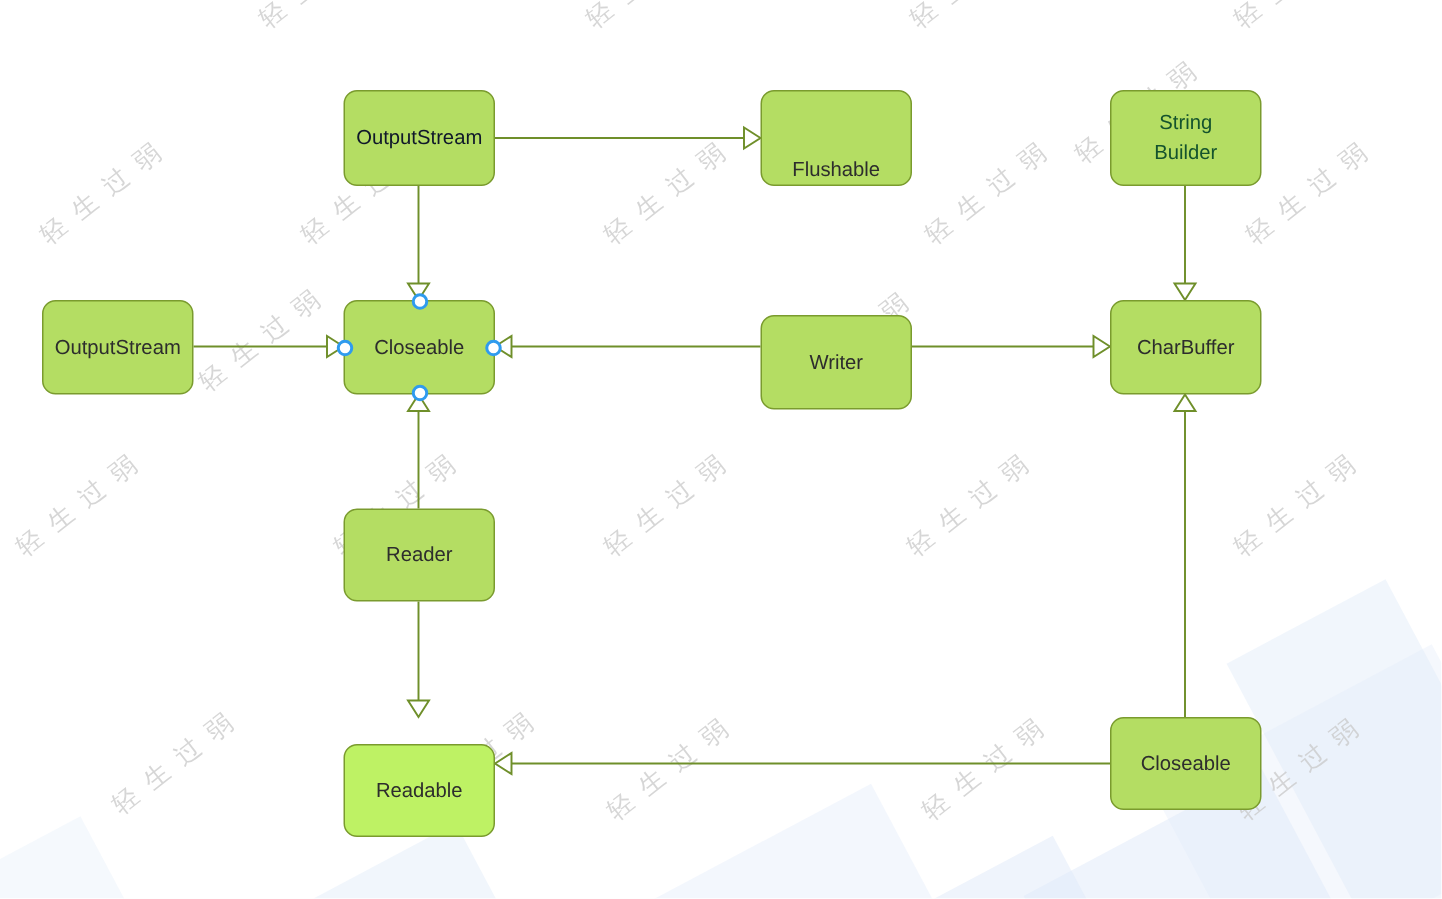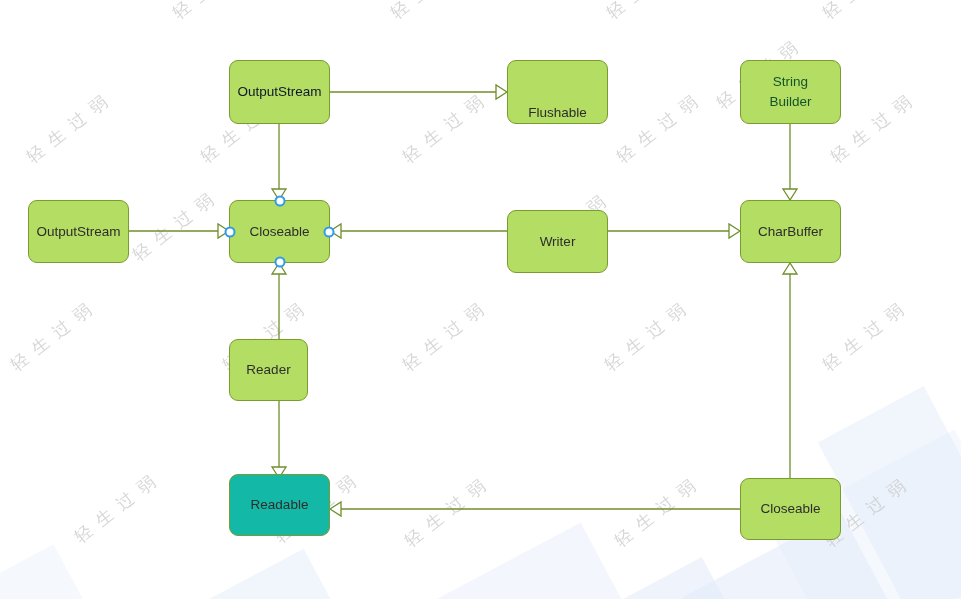--- a/index.html
+++ b/index.html
@@ -191,24 +191,24 @@
         <div class="handle h-right" style="border-color: rgb(47, 155, 238); background: rgb(255, 255, 255);"></div>
         <div class="handle h-bottom" style="border-color: rgb(47, 155, 238); background: rgb(255, 255, 255);"></div>
         <div class="handle h-left" style="border-color: rgb(47, 155, 238); background: rgb(255, 255, 255);"></div>
       </div>
       <div class="node" style="left: 507px; top: 200px; width: 101px; height: 63px; background: rgb(180, 221, 99); border: 1.8px solid rgb(122, 155, 46); color: rgb(45, 45, 45); margin-top: 10px;">
         <span class="label">Writer</span>
       </div>
       <div class="node" style="left: 740px; top: 200px; width: 101px; height: 63px; background: rgb(180, 221, 99); border: 1.8px solid rgb(122, 155, 46); color: rgb(45, 45, 45);">
         <span class="label">CharBuffer</span>
       </div>
-      <div class="node" style="left: 229px; top: 339px; width: 79px; height: 62px; background: rgb(180, 221, 99); border: 1.8px solid rgb(122, 155, 46); color: rgb(45, 45, 45);">
+      <div class="node" style="left: 229px; top: 339px; width: 101px; height: 62px; background: rgb(180, 221, 99); border: 1.8px solid rgb(122, 155, 46); color: rgb(45, 45, 45);">
         <span class="label">Reader</span>
       </div>
-      <div class="node" style="left: 229px; top: 474px; width: 101px; height: 62px; background: #14b8a6; border: 1.8px solid rgb(122, 155, 46); color: rgb(45, 45, 45);">
+      <div class="node" style="left: 229px; top: 496px; width: 101px; height: 62px; background: #bef264; border: 1.8px solid rgb(122, 155, 46); color: rgb(45, 45, 45);">
         <span class="label">Readable</span>
       </div>
       <div class="node" style="left: 740px; top: 478px; width: 101px; height: 62px; background: rgb(180, 221, 99); border: 1.8px solid rgb(122, 155, 46); color: rgb(45, 45, 45);">
         <span class="label">Closeable</span>
       </div>
     </div>
 
 </div>
 
 </body></html>

